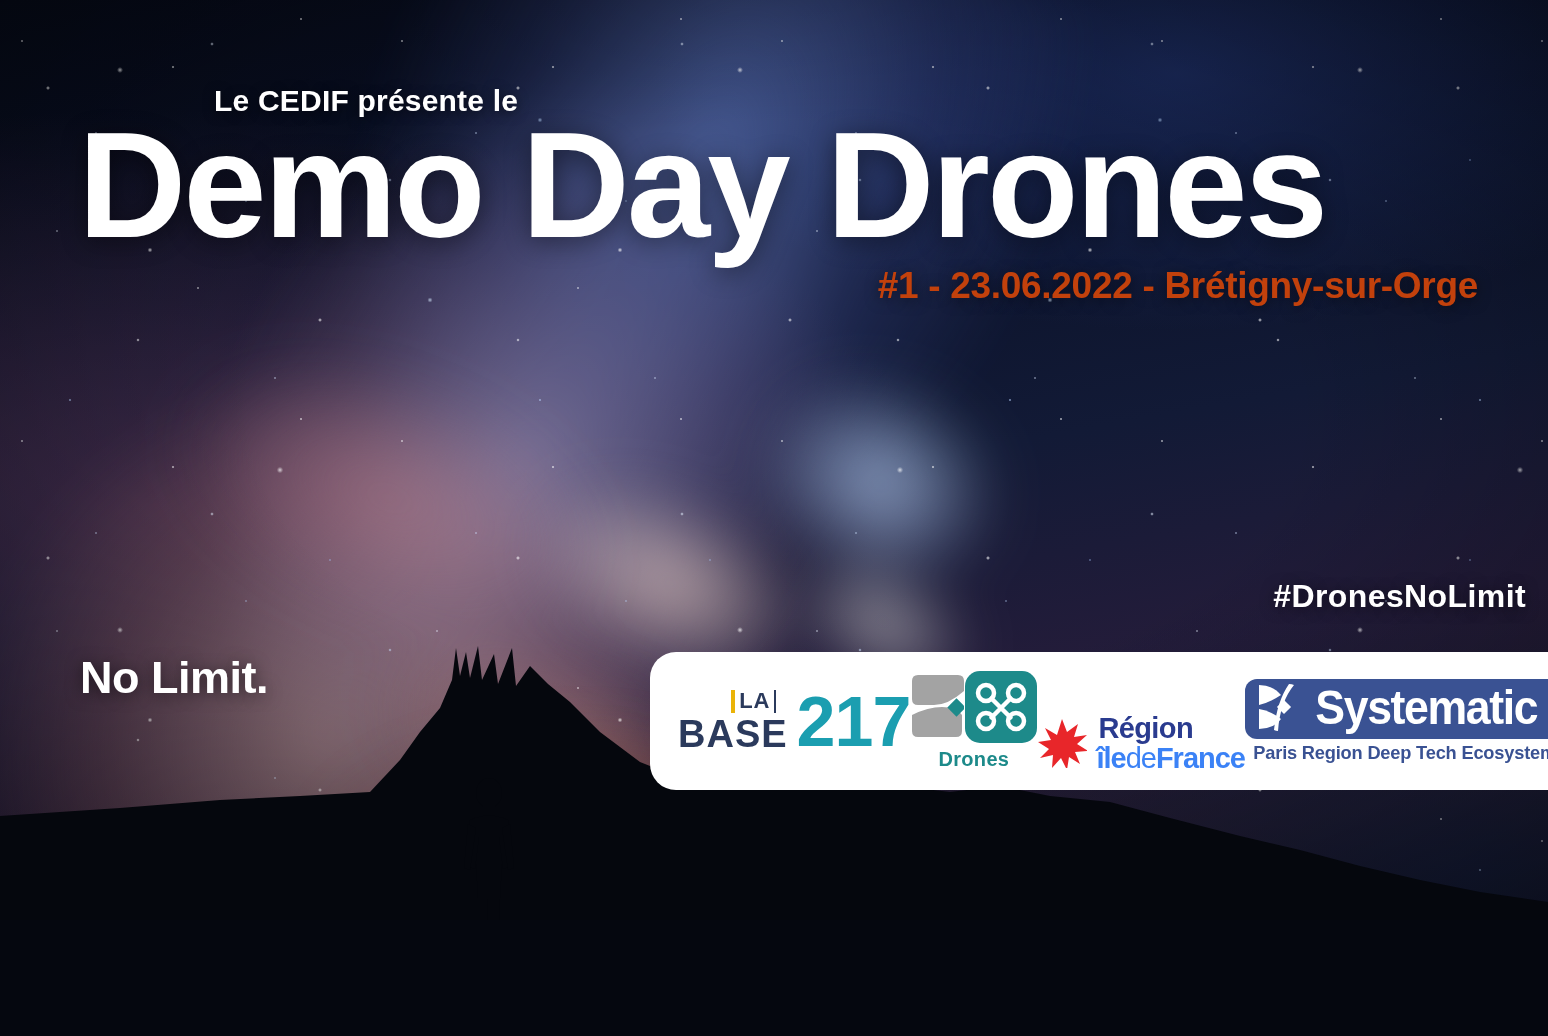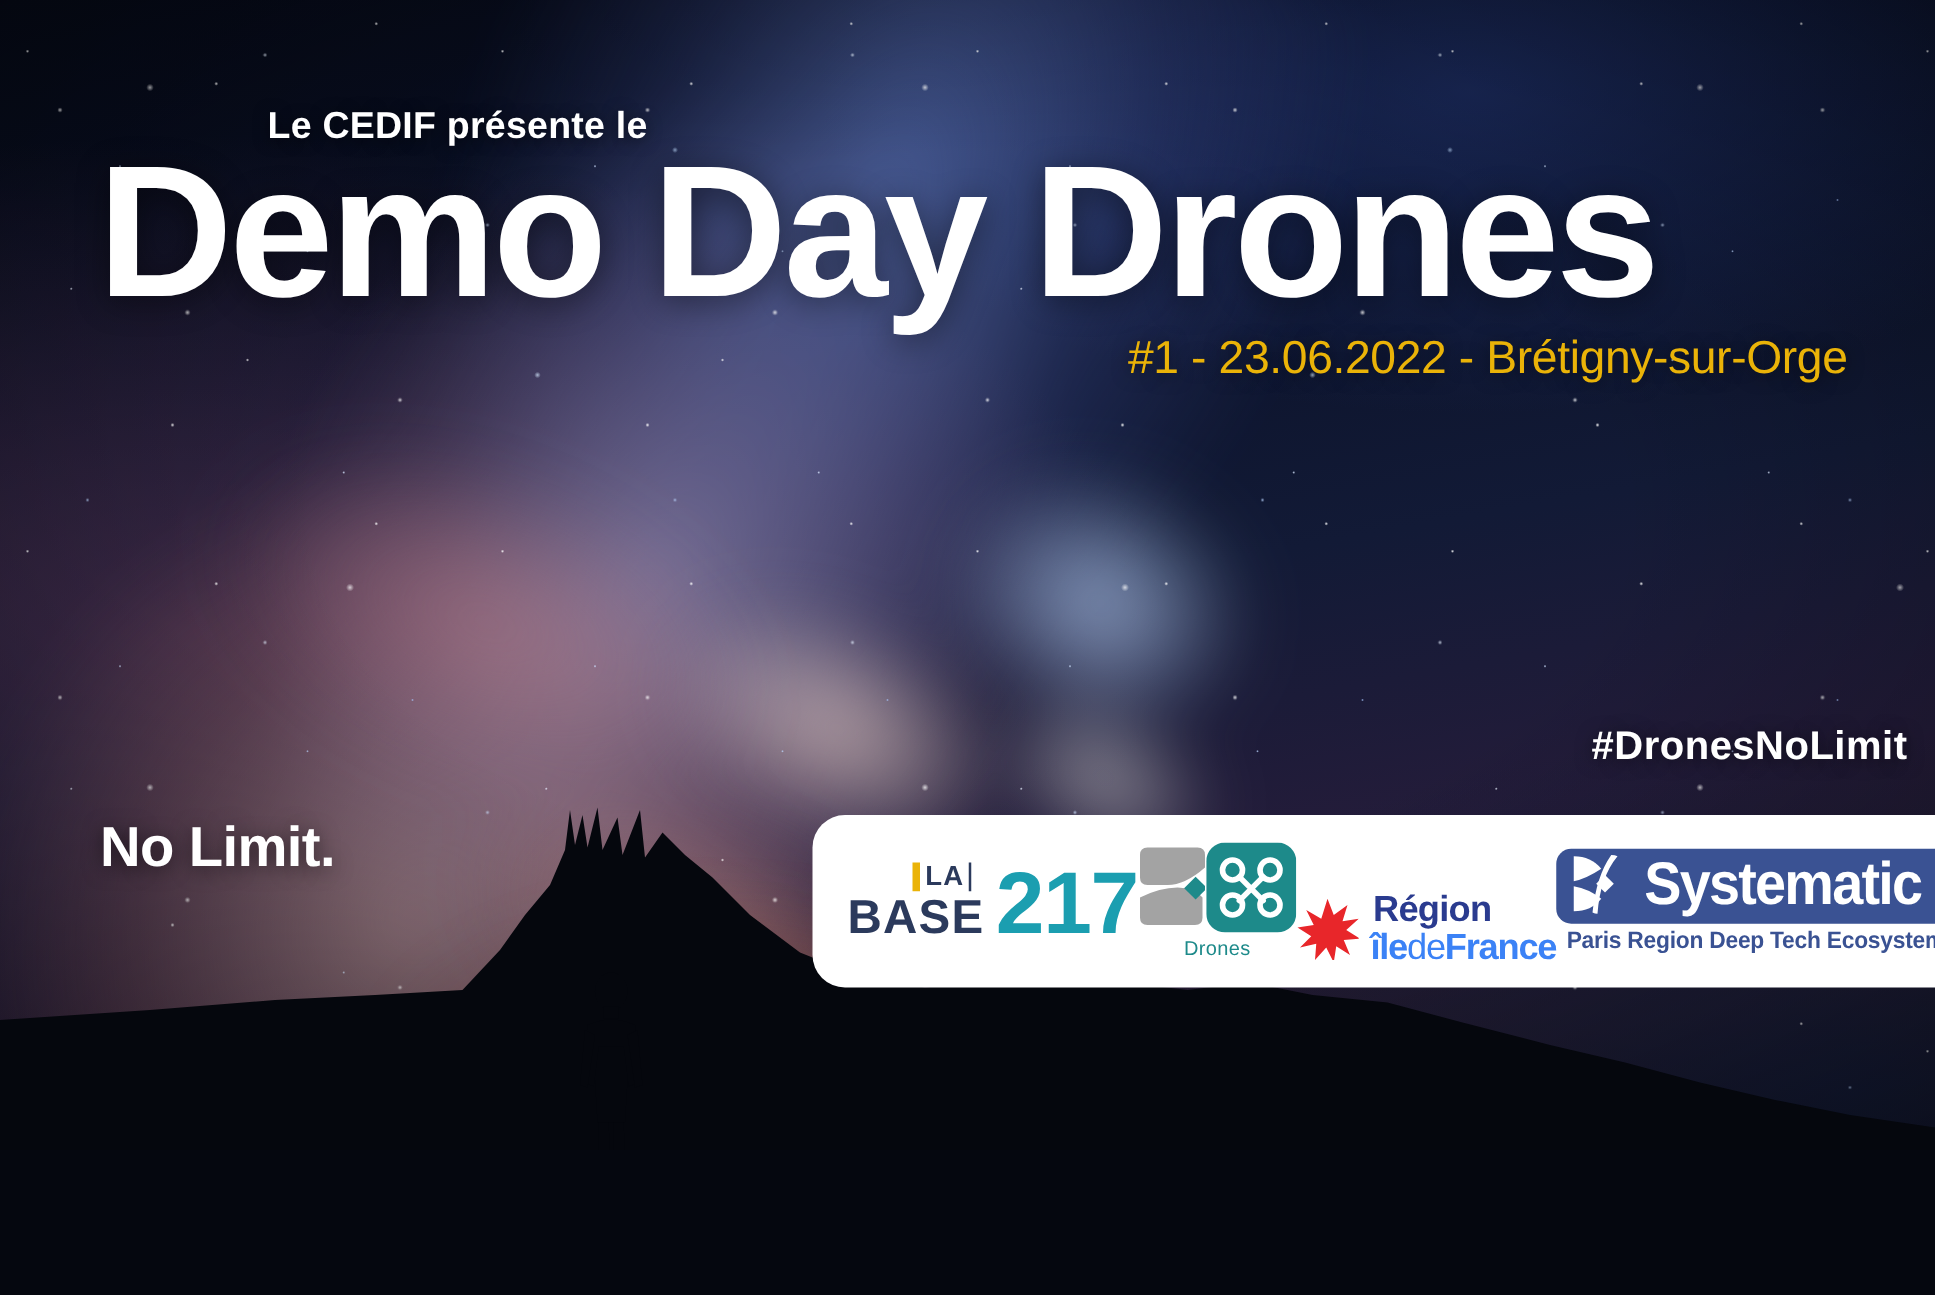--- a/index.html
+++ b/index.html
@@ -110,21 +110,21 @@
     white-space:nowrap;
   }
   .headline {
     position:absolute; left:78px; top:116px;
     font-size:150px; line-height:.92; font-weight:bold; color:#fff;
     letter-spacing:-3px; white-space:nowrap;
     text-shadow:0 4px 26px rgba(0,0,0,.45);
   }
   .subline {
     position:absolute; right:70px; top:265px;
-    font-size:37px; font-weight:normal; color:#eab308; letter-spacing:-.3px;
+    font-size:37px; font-weight:bold; color:#c2410c; letter-spacing:-.3px;
     white-space:nowrap; text-shadow:0 2px 14px rgba(0,0,0,.5);
   }
   .hashtag {
     position:absolute; right:22px; top:578px;
     font-size:32px; font-weight:700; color:#fff; letter-spacing:.4px;
     white-space:nowrap; text-shadow:0 2px 14px rgba(0,0,0,.5);
   }
   .tagline {
     position:absolute; left:80px; top:652px;
     font-size:45px; font-weight:bold; color:#fff; letter-spacing:-.5px;
@@ -140,36 +140,36 @@
   }
   .logo { display:flex; align-items:center; justify-content:center; }
 
   
   .logo-base217 { flex-direction:column; align-items:flex-start; gap:0; }
   .b217-row { display:flex; align-items:flex-end; gap:9px; }
   .b217-left { display:flex; flex-direction:column; align-items:center; position:relative; }
   .b217-la {
     font-size:22px; font-weight:bold; color:#2b3a5c; letter-spacing:1px;
     line-height:1; padding:0 4px 1px 4px;
-    border-left:6px solid #eab308; border-right:2px solid #2b3a5c;
+    border-left:4px solid #eab308; border-right:2px solid #2b3a5c;
     position:relative; margin-bottom:2px; margin-left:42px;
   }
   .b217-base {
     font-size:38px; font-weight:bold; color:#2b3a5c; letter-spacing:1px;
     line-height:1;
   }
   .b217-num {
     font-size:70px; font-weight:bold; color:#1b9eb0; letter-spacing:-1px;
     line-height:.86;
   }
 
   
   .logo-drones { flex-direction:column; gap:5px; }
   .drones-mark { display:flex; align-items:center; gap:1px; }
-  .drones-label { font-size:16px; font-weight:normal; color:#1d8a8a; letter-spacing:.3px; }
+  .drones-label { font-size:20px; font-weight:bold; color:#1d8a8a; letter-spacing:.3px; }
 
   
   .logo-ridf { gap:9px; align-items:center;margin-top:44px; }
   .ridf-text { display:flex; flex-direction:column; line-height:1; }
   .ridf-region { font-size:29px; font-weight:bold; color:#2a3b8f; letter-spacing:-.6px; margin-left:2px; }
   .ridf-idf { font-size:29px; font-weight:bold; color:#3b82f6; letter-spacing:-1px; margin-top:1px; }
   .ridf-idf .lite { font-weight:normal; }
 
   
   .logo-sys { flex-direction:column; align-items:center; gap:3px; }

